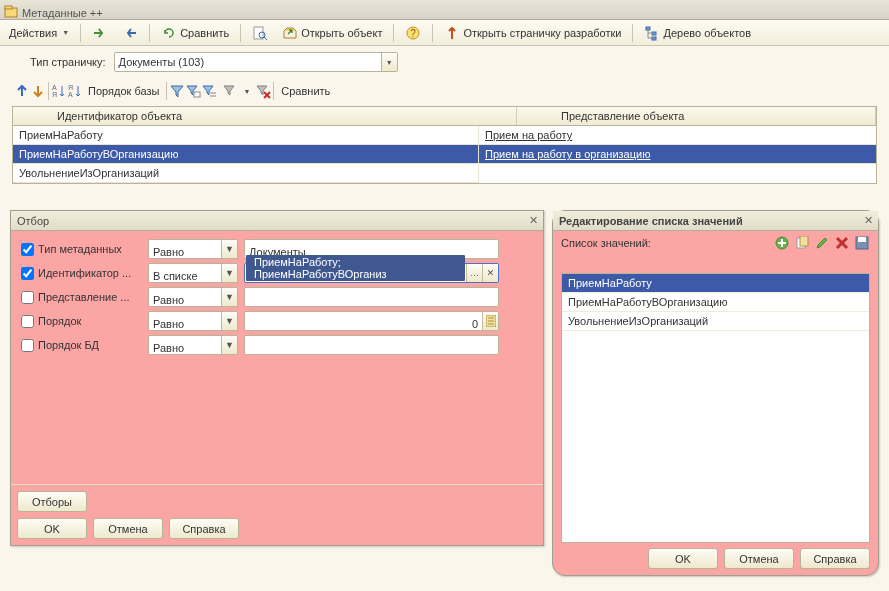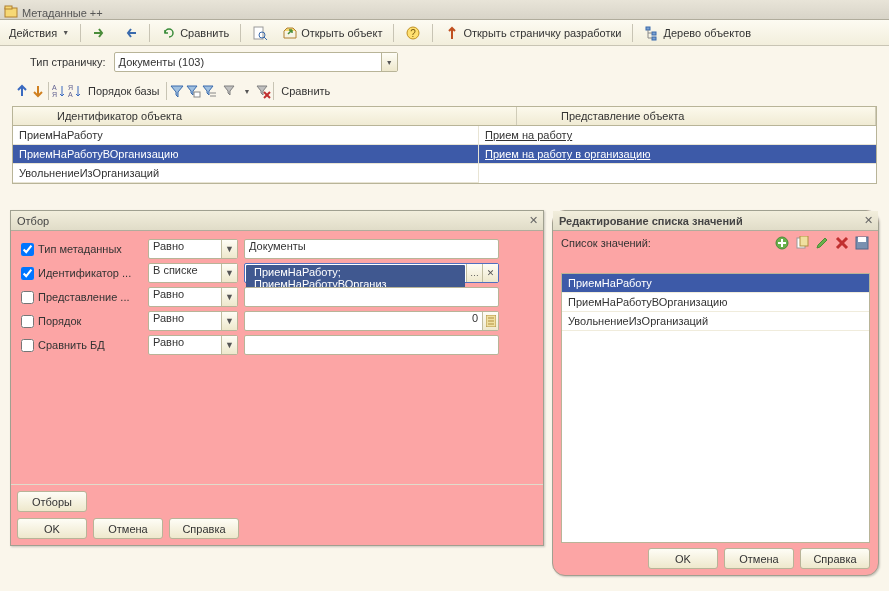--- a/index.html
+++ b/index.html
@@ -110,21 +110,21 @@
   .filter-body { padding: 8px 10px; }
   .frow { display: flex; align-items: center; margin-bottom: 4px; }
   .frow .cb { margin-right: 4px; width: 13px; height: 13px; }
   .frow .lbl { width: 110px; color: #333; }
   .frow .cond {
     width: 90px; margin-right: 6px;
   }
   .frow .val { width: 255px; }
   .inp {
     height: 20px; background: #fff; border: 1px solid #b8b498;
-    display: flex; align-items: flex-start; border-radius: 2px;
+    display: flex; align-items: flex-end; border-radius: 2px;
   }
   .inp .txt { flex: 1; padding: 0 4px; }
   .inp .mini-btn {
     width: 16px; height: 18px;
     background: linear-gradient(#fefdf6,#eee8cc);
     border-left: 1px solid #c0bca0;
     display: flex; align-items: center; justify-content: center;
     font-size: 9px; color: #555; cursor: pointer;
   }
   .inp.selected-val { border-color: #5070c0; }
@@ -418,21 +418,21 @@
               <line x1="2" y1="3" x2="8" y2="3" stroke="#b09040"></line>
               <line x1="2" y1="6" x2="8" y2="6" stroke="#b09040"></line>
               <line x1="2" y1="9" x2="8" y2="9" stroke="#b09040"></line>
             </svg>
           </div>
         </div>
     </div>
 
     <div class="frow">
       <input type="checkbox" class="cb" style="">
-      <span class="lbl">Сравнить БД</span>
+      <span class="lbl">Порядок БД</span>
       <div class="inp cond">
           <span class="txt">Равно</span>
           <div class="mini-btn">▼</div>
         </div>
       <div class="inp val">
           <span class="txt"></span>
         </div>
     </div>
   </div>
   <div class="panel-footer">

